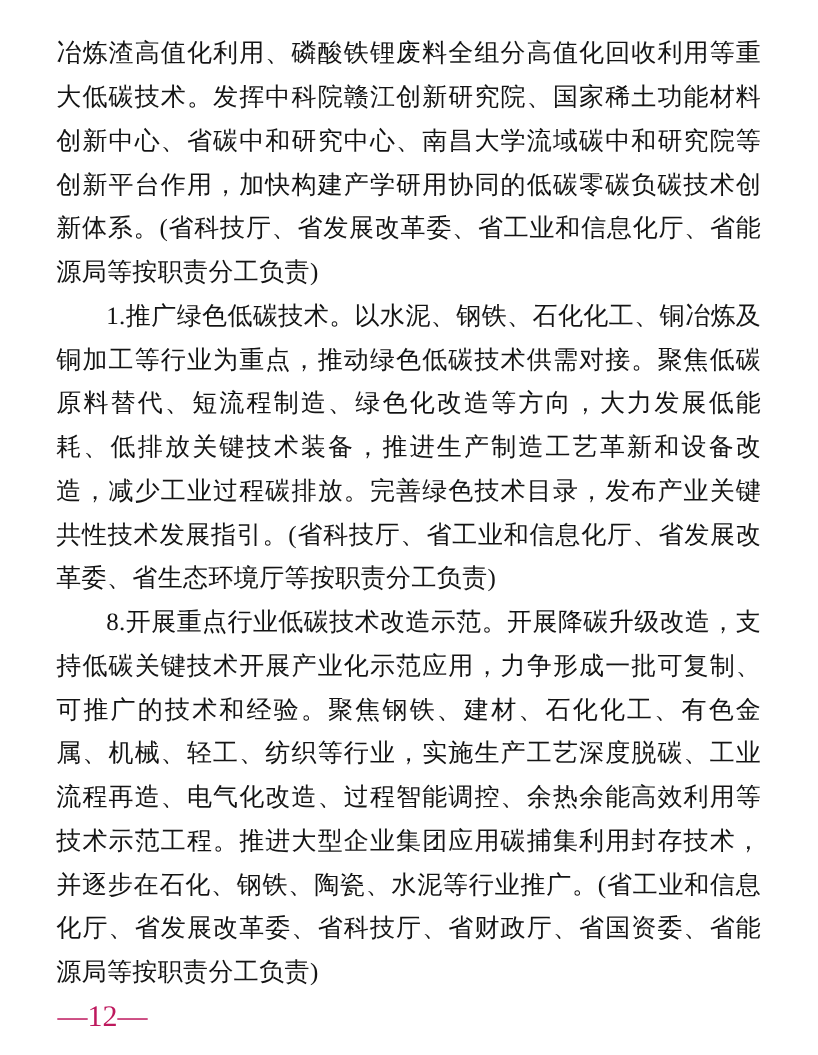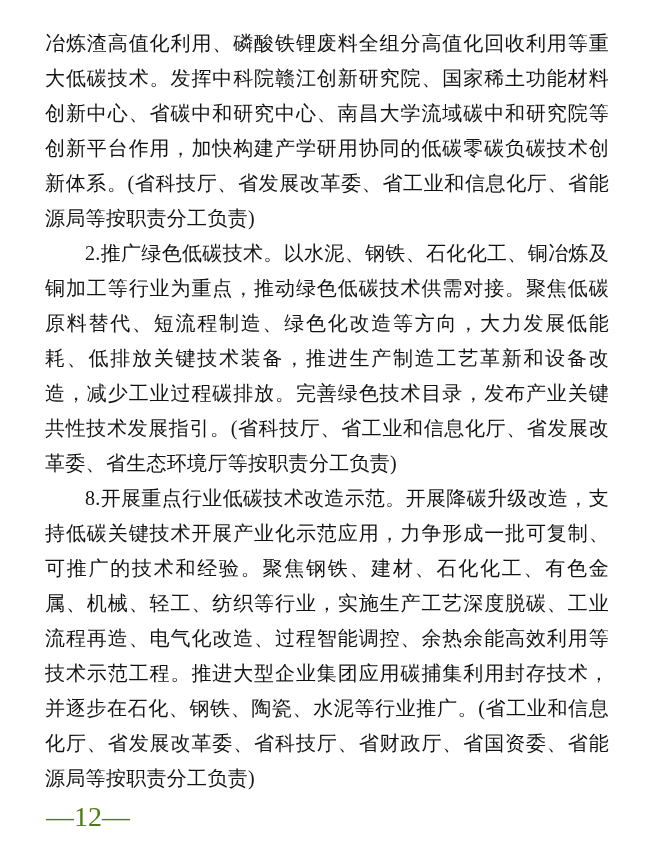--- a/index.html
+++ b/index.html
@@ -35,27 +35,27 @@
     margin: 0;
     padding: 0;
   }
   .content p.indented {
     text-indent: 2em;
   }
   .page-number {
     position: absolute;
     left: 46px;
     top: 801px;
-    font-size: 28px;
-    color: #4d7c0f;
+    font-size: 24px;
+    color: #be185d;
   }
 </style>
 </head>
 <body>
 
 <div class="page">
   <div class="content">
     <p>冶炼渣高值化利用、磷酸铁锂废料全组分高值化回收利用等重大低碳技术。发挥中科院赣江创新研究院、国家稀土功能材料创新中心、省碳中和研究中心、南昌大学流域碳中和研究院等创新平台作用，加快构建产学研用协同的低碳零碳负碳技术创新体系。(省科技厅、省发展改革委、省工业和信息化厅、省能源局等按职责分工负责)</p>
-    <p class="indented">2.推广绿色低碳技术。以水泥、钢铁、石化化工、铜冶炼及铜加工等行业为重点，推动绿色低碳技术供需对接。聚焦低碳原料替代、短流程制造、绿色化改造等方向，大力发展低能耗、低排放关键技术装备，推进生产制造工艺革新和设备改造，减少工业过程碳排放。完善绿色技术目录，发布产业关键共性技术发展指引。(省科技厅、省工业和信息化厅、省发展改革委、省生态环境厅等按职责分工负责)</p>
+    <p class="indented">1.推广绿色低碳技术。以水泥、钢铁、石化化工、铜冶炼及铜加工等行业为重点，推动绿色低碳技术供需对接。聚焦低碳原料替代、短流程制造、绿色化改造等方向，大力发展低能耗、低排放关键技术装备，推进生产制造工艺革新和设备改造，减少工业过程碳排放。完善绿色技术目录，发布产业关键共性技术发展指引。(省科技厅、省工业和信息化厅、省发展改革委、省生态环境厅等按职责分工负责)</p>
     <p class="indented">8.开展重点行业低碳技术改造示范。开展降碳升级改造，支持低碳关键技术开展产业化示范应用，力争形成一批可复制、可推广的技术和经验。聚焦钢铁、建材、石化化工、有色金属、机械、轻工、纺织等行业，实施生产工艺深度脱碳、工业流程再造、电气化改造、过程智能调控、余热余能高效利用等技术示范工程。推进大型企业集团应用碳捕集利用封存技术，并逐步在石化、钢铁、陶瓷、水泥等行业推广。(省工业和信息化厅、省发展改革委、省科技厅、省财政厅、省国资委、省能源局等按职责分工负责)</p>
   </div>
   <div class="page-number">—12—</div>
 </div>
 
 </body></html>

